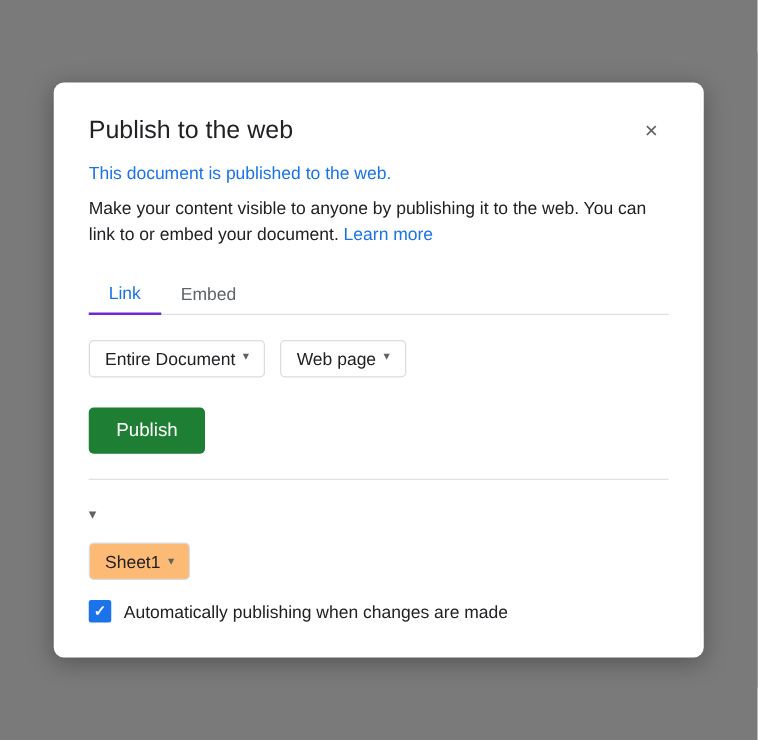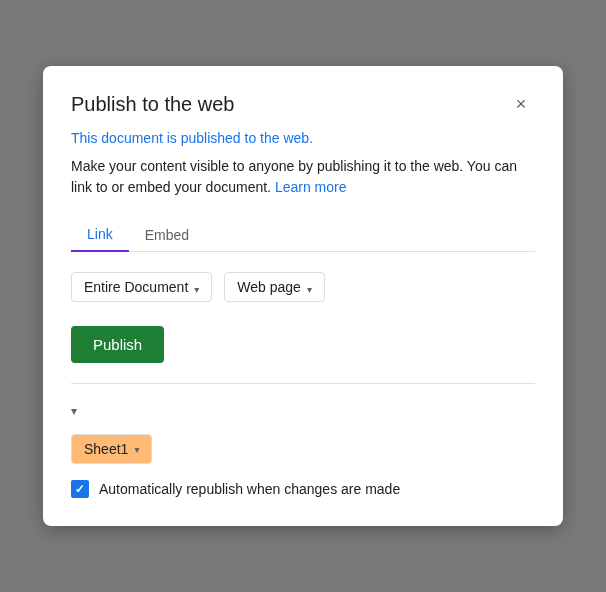--- a/index.html
+++ b/index.html
@@ -106,21 +106,21 @@
     }
 
     .dropdowns-row {
       display: flex;
       gap: 12px;
       margin-bottom: 24px;
     }
 
     .dropdown-btn {
       display: flex;
-      align-items: flex-end;
+      align-items: flex-start;
       gap: 6px;
       padding: 6px 12px;
       border: 1px solid #dadce0;
       border-radius: 4px;
       background: #fff;
       font-size: 14px;
       color: #202124;
       cursor: pointer;
     }
 
@@ -266,18 +266,18 @@
       <button class="sheet-dropdown">
         <span>Sheet1</span>
         <span class="dropdown-arrow">▾</span>
       </button>
 
 
       <div class="checkbox-row">
         <div class="checkbox-custom">
           <span class="checkmark">✓</span>
         </div>
-        <span class="checkbox-label">Automatically republish when changes are made</span>
+        <span class="checkbox-label">Automatically publishing when changes are made</span>
       </div>
     </div>
 
   </div>
 </div>
 
 </body></html>

